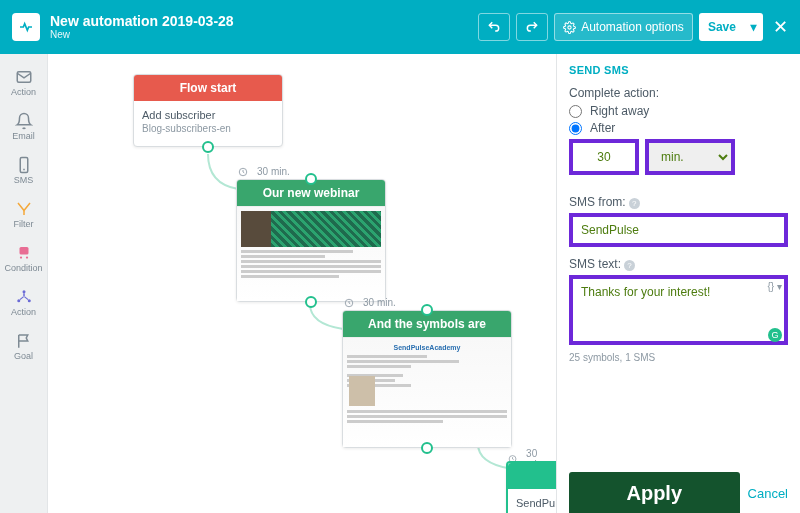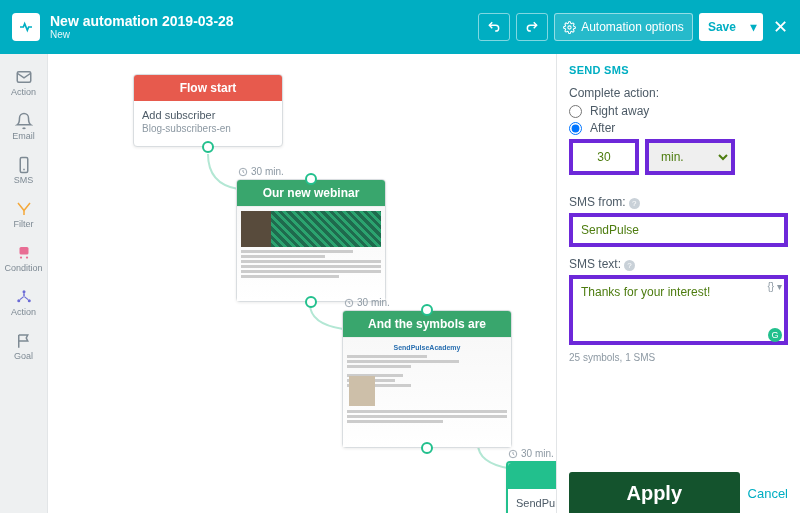--- a/index.html
+++ b/index.html
@@ -26,21 +26,21 @@
 .rail .ritem.cond svg { stroke:#e86d94; fill:#e86d94; }
 .rail .ritem.action svg { stroke:#6b6bd6; fill:#6b6bd6; }
 
 .canvas { flex:1; position:relative; background:#fff; overflow:hidden; }
 .node { position:absolute; width:150px; background:#fff; border:1px solid #d9dde0; border-radius:4px; box-shadow: 0 1px 3px rgba(0,0,0,.08); }
 .node .hdr { color:#fff; text-align:center; font-size:12px; font-weight:600; padding:6px 4px; border-radius:3px 3px 0 0; }
 .node .body { padding:8px 8px 12px; text-align:left; font-size:11px; color:#4c5a66; position:relative; }
 .node .body .sub { color:#8d99a3; font-size:10px; margin-top:2px; }
 .node .dock { position:absolute; bottom:-7px; left:50%; transform:translateX(-50%); width:12px; height:12px; border-radius:50%; background:#fff; border:2px solid #22c08d; }
 .node .dockin { position:absolute; top:-7px; left:50%; transform:translateX(-50%); width:12px; height:12px; border-radius:50%; background:#fff; border:2px solid #22c08d; }
-.timer { position:absolute; font-size:10px; color:#8d99a3; display:flex; align-items:center; gap:3px; }
+.timer { position:absolute; font-size:10px; color:#8d99a3; display:flex; align-items:center; gap:9px; }
 .timer svg { width:10px; height:10px; }
 
 .email-mini { height: 95px; background: linear-gradient(#f8f8f8,#fff); border-top:1px solid #eee; padding:4px; font-size:5px; color:#888; overflow:hidden; }
 .email-mini .imgrow { height:36px; background:#dfe3e6; margin-bottom:3px; display:flex; }
 .email-mini .imgrow .face { width:30px; height:36px; background:#584b3c; }
 .email-mini .imgrow .stripes { flex:1; background: repeating-linear-gradient(45deg,#1f6b4e,#1f6b4e 3px,#2ba36f 3px,#2ba36f 6px); }
 .email-mini .line { height:3px; background:#ccc; margin:2px 0; }
 .email-mini .photo { width:26px; height:30px; background:#cdbfa9; float:left; margin:2px 4px 2px 2px; }
 
 .node.sms { border: 2px solid #22c08d; }

